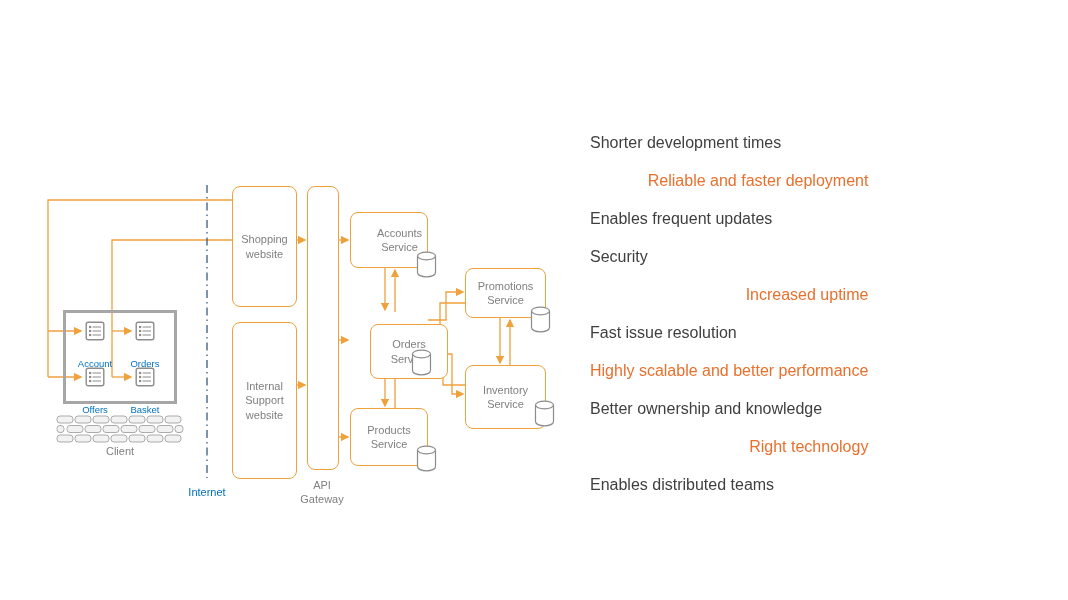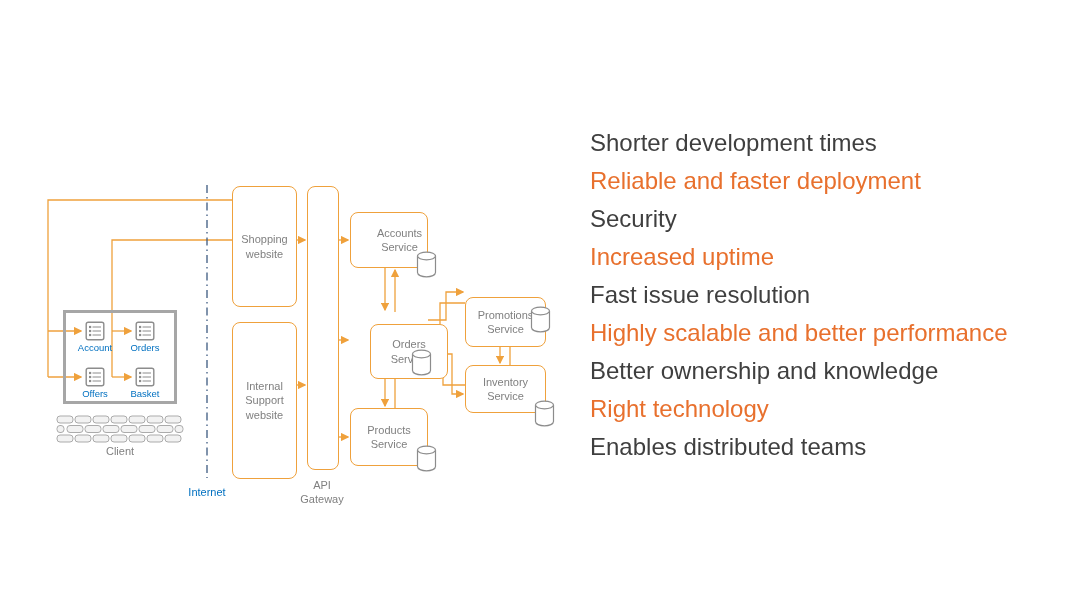--- a/index.html
+++ b/index.html
@@ -26,47 +26,47 @@
     background:#fff;display:flex;align-items:center;justify-content:center;
     text-align:center;color:var(--node-gray);font-size:11px;line-height:1.3;
     padding:3px;box-sizing:border-box;
   }
   .n-shopping{left:232px;top:186px;width:65px;height:121px;}
   .n-internal{left:232px;top:322px;width:65px;height:157px;}
   .n-gateway{left:307px;top:186px;width:32px;height:284px;}
   .n-accounts{left:350px;top:212px;width:78px;height:56px;padding-left:24px;}
   .n-orders{left:370px;top:312px;width:78px;height:55px;margin-top:12px;}
   .n-products{left:350px;top:408px;width:78px;height:58px;}
-  .n-promotions{left:465px;top:268px;width:81px;height:50px;margin-top:29px;}
-  .n-inventory{left:465px;top:365px;width:81px;height:48px;}
+  .n-promotions{left:465px;top:268px;width:81px;height:50px;}
+  .n-inventory{left:465px;top:365px;width:81px;height:64px;}
 
   .client-box{
     position:absolute;left:63px;top:310px;width:114px;height:94px;
     border:3px solid var(--client-border);background:transparent;box-sizing:border-box;
   }
   .app{position:absolute;width:46px;text-align:center;}
   .app-account{left:6px;top:8px;}
   .app-orders{left:56px;top:8px;}
   .app-offers{left:6px;top:54px;}
   .app-basket{left:56px;top:54px;}
   .app svg{display:block;margin:0 auto;}
-  .app-label{font-size:9.5px;color:var(--link-blue);margin-top:1px;white-space:nowrap;}
+  .app-label{font-size:9.5px;color:var(--link-blue);margin-top:17px;white-space:nowrap;}
 
   .wall{position:absolute;left:55px;top:415px;}
   .client-label{position:absolute;left:55px;top:445px;width:130px;text-align:center;
     color:var(--node-gray);font-size:11px;}
   .internet-label{position:absolute;left:177px;top:486px;width:60px;text-align:center;
     color:var(--link-blue);font-size:11px;}
   .gw-label{position:absolute;left:294px;top:478px;width:56px;text-align:center;
     color:var(--node-gray);font-size:11px;line-height:1.3;}
   .db{position:absolute;}
 
   .benefits{position:absolute;left:590px;top:124px;z-index:2;}
-  .benefit{font-size:24px;line-height:38px;color:var(--benefit-gray);white-space:nowrap;}
-  .benefit.hl{color:var(--benefit-orange);}
+  .benefit{font-size:16px;line-height:38px;color:var(--benefit-gray);white-space:nowrap;}
+  .benefit.hl{color:var(--benefit-orange);text-align:right;}
 </style>
 </head>
 <body>
 
 <svg class="overlay" width="1068" height="600" viewBox="0 0 1068 600">
   <defs>
     <marker id="arr" viewBox="0 0 10 10" refX="8.5" refY="5" markerWidth="6.5" markerHeight="6.5" orient="auto">
       <path class="arrhead" d="M0,0 L10,5 L0,10 Z"></path>
     </marker>
   </defs>
@@ -219,20 +219,21 @@
   </svg>
   <svg class="db" style="left:534px;top:400px" width="21" height="27" viewBox="0 0 21 27">
     <path d="M1.5,5 V21.5 C1.5,24 5.5,25.8 10.5,25.8 C15.5,25.8 19.5,24 19.5,21.5 V5" fill="#fff" stroke="#8C8C8C" stroke-width="1.2"></path>
     <ellipse cx="10.5" cy="5" rx="9" ry="3.8" fill="#fff" stroke="#8C8C8C" stroke-width="1.2"></ellipse>
   </svg>
 </div>
 
 <div class="benefits" id="benefits-list">
     <div class="benefit">Shorter development times</div>
     <div class="benefit hl">Reliable and faster deployment</div>
+    <div class="benefit">Enables frequent updates</div>
     <div class="benefit">Security</div>
     <div class="benefit hl">Increased uptime</div>
     <div class="benefit">Fast issue resolution</div>
     <div class="benefit hl">Highly scalable and better performance</div>
     <div class="benefit">Better ownership and knowledge</div>
     <div class="benefit hl">Right technology</div>
     <div class="benefit">Enables distributed teams</div>
   </div>
 
 </body></html>

